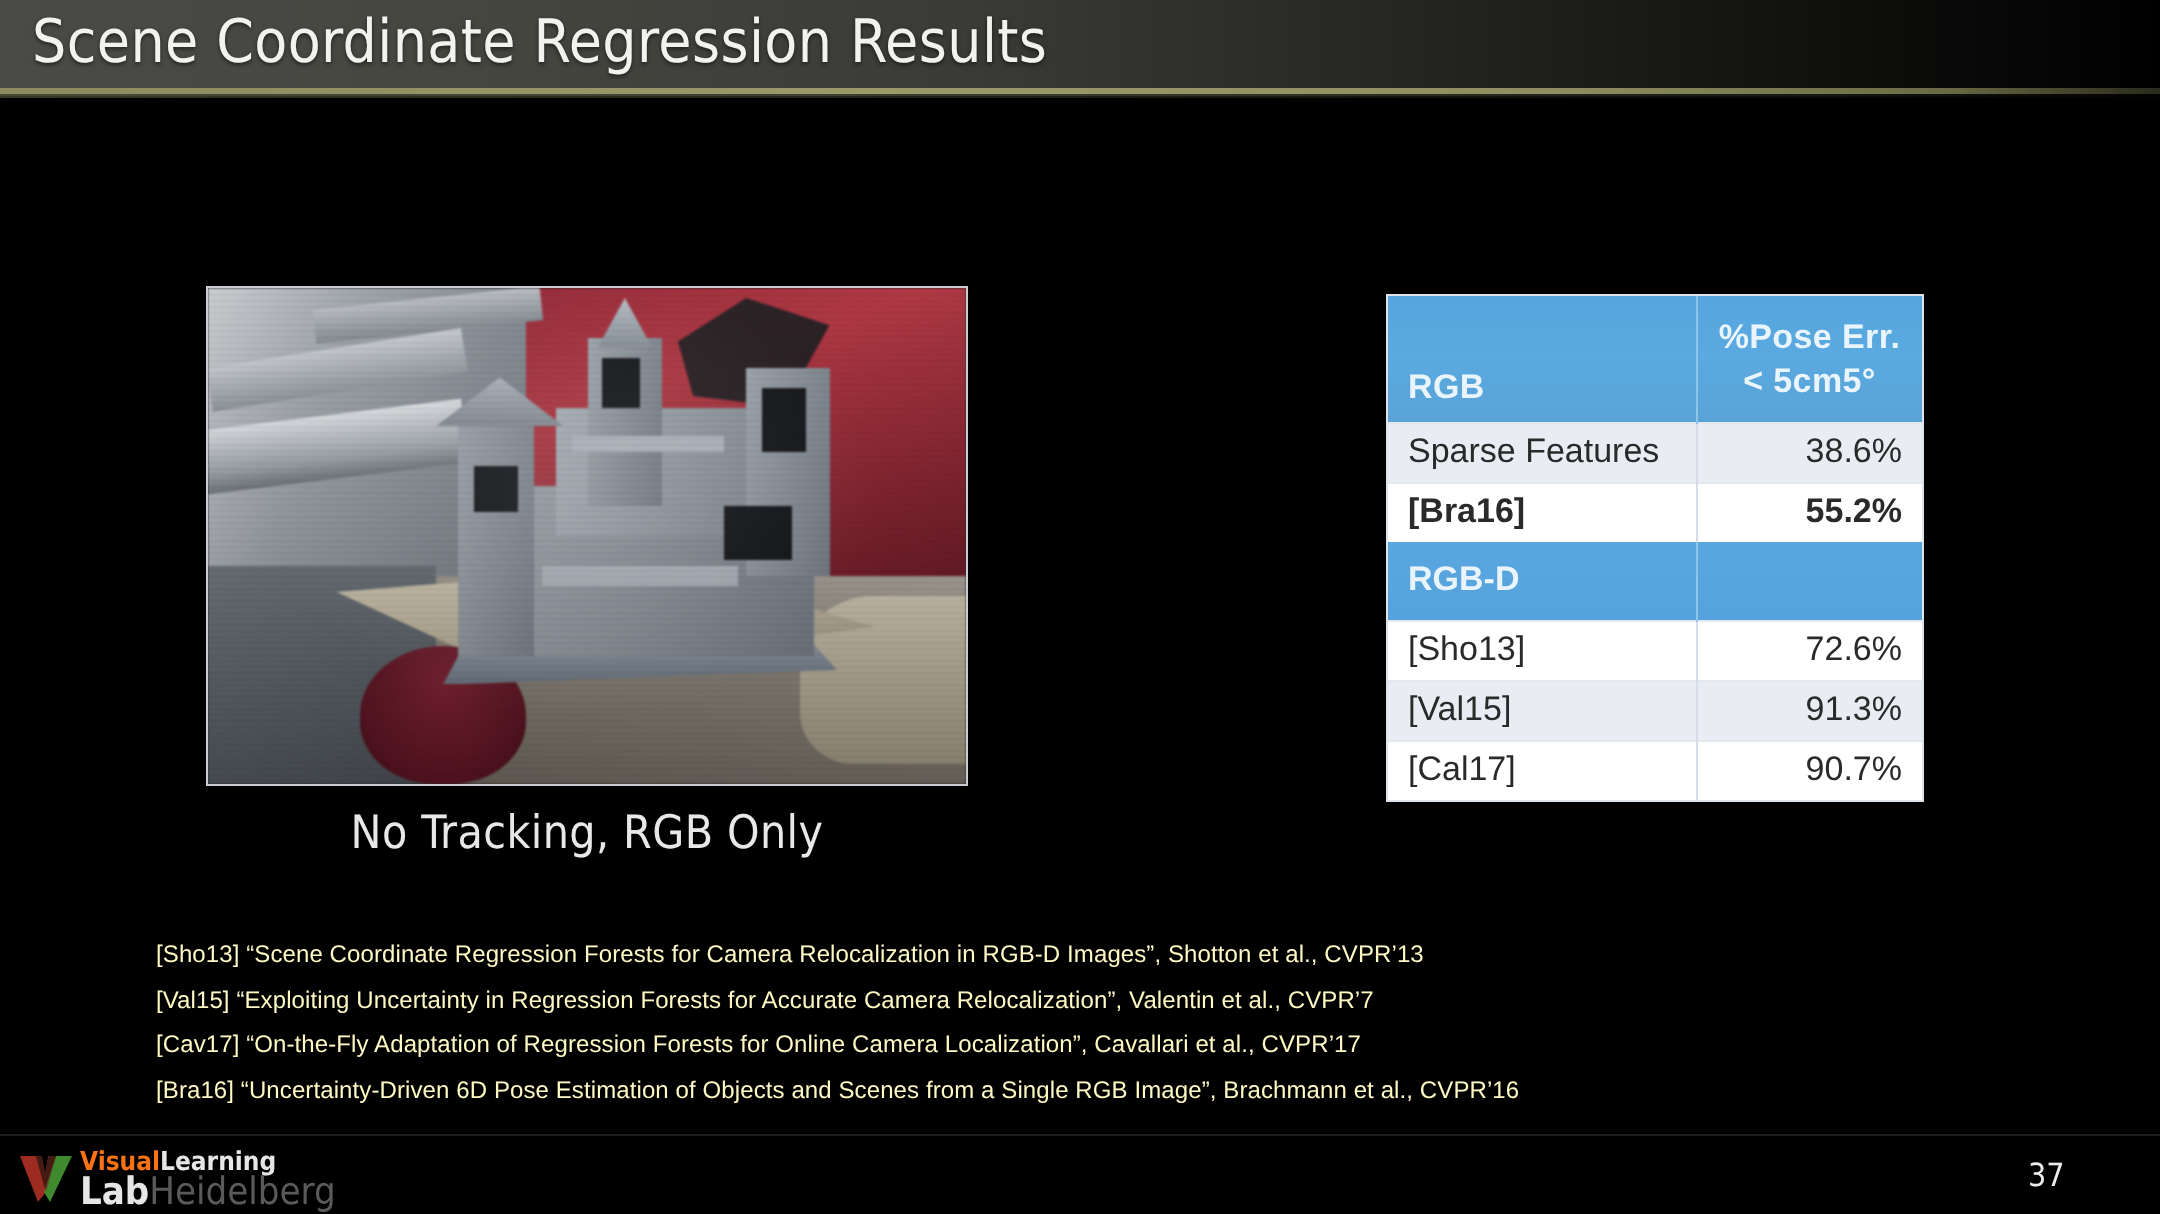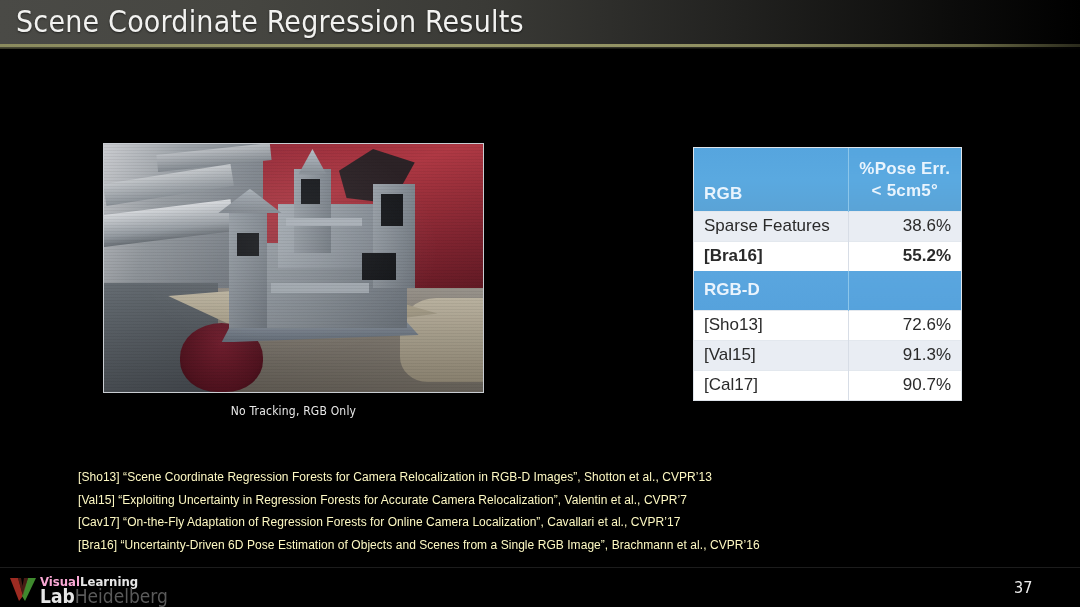--- a/index.html
+++ b/index.html
@@ -203,21 +203,21 @@
     inset: 0;
     background: repeating-linear-gradient(to bottom, rgba(0,0,0,.055) 0 1px, rgba(255,255,255,0) 1px 3px);
   }
   .photo-caption {
     position: absolute;
     left: 103px;
     top: 404px;
     width: 381px;
     text-align: center;
     font-family: "DejaVu Sans Condensed", "Liberation Sans", sans-serif;
-    font-size: 12px;
+    font-size: 23px;
     color: #e8e8e8;
     letter-spacing: 0.2px;
     white-space: nowrap;
   }
 
   
   .table-wrap {
     position: absolute;
     left: 693px;
     top: 147px;
@@ -315,21 +315,21 @@
     margin-right: 2px;
     flex: 0 0 auto;
   }
   .logo-text {
     font-family: "DejaVu Sans Condensed", "Liberation Sans", sans-serif;
     line-height: 14px;
     padding-top: 1px;
   }
   .logo-l1 { font-size: 13px; white-space: nowrap; }
   .logo-l2 { font-size: 19px; white-space: nowrap; }
-  .lg-red   { color: #f9a8d4; font-weight: bold; }
+  .lg-red   { color: #f97316; font-weight: bold; }
   .lg-white { color: #e6e6e6; font-weight: bold; }
   .lg-grey  { color: #5a5a5a; }
   .page-num {
     position: absolute;
     left: 1014px;
     top: 578px;
     font-size: 16px;
     color: #ededed;
     font-family: "DejaVu Sans Condensed", "Liberation Sans", sans-serif;
   }

